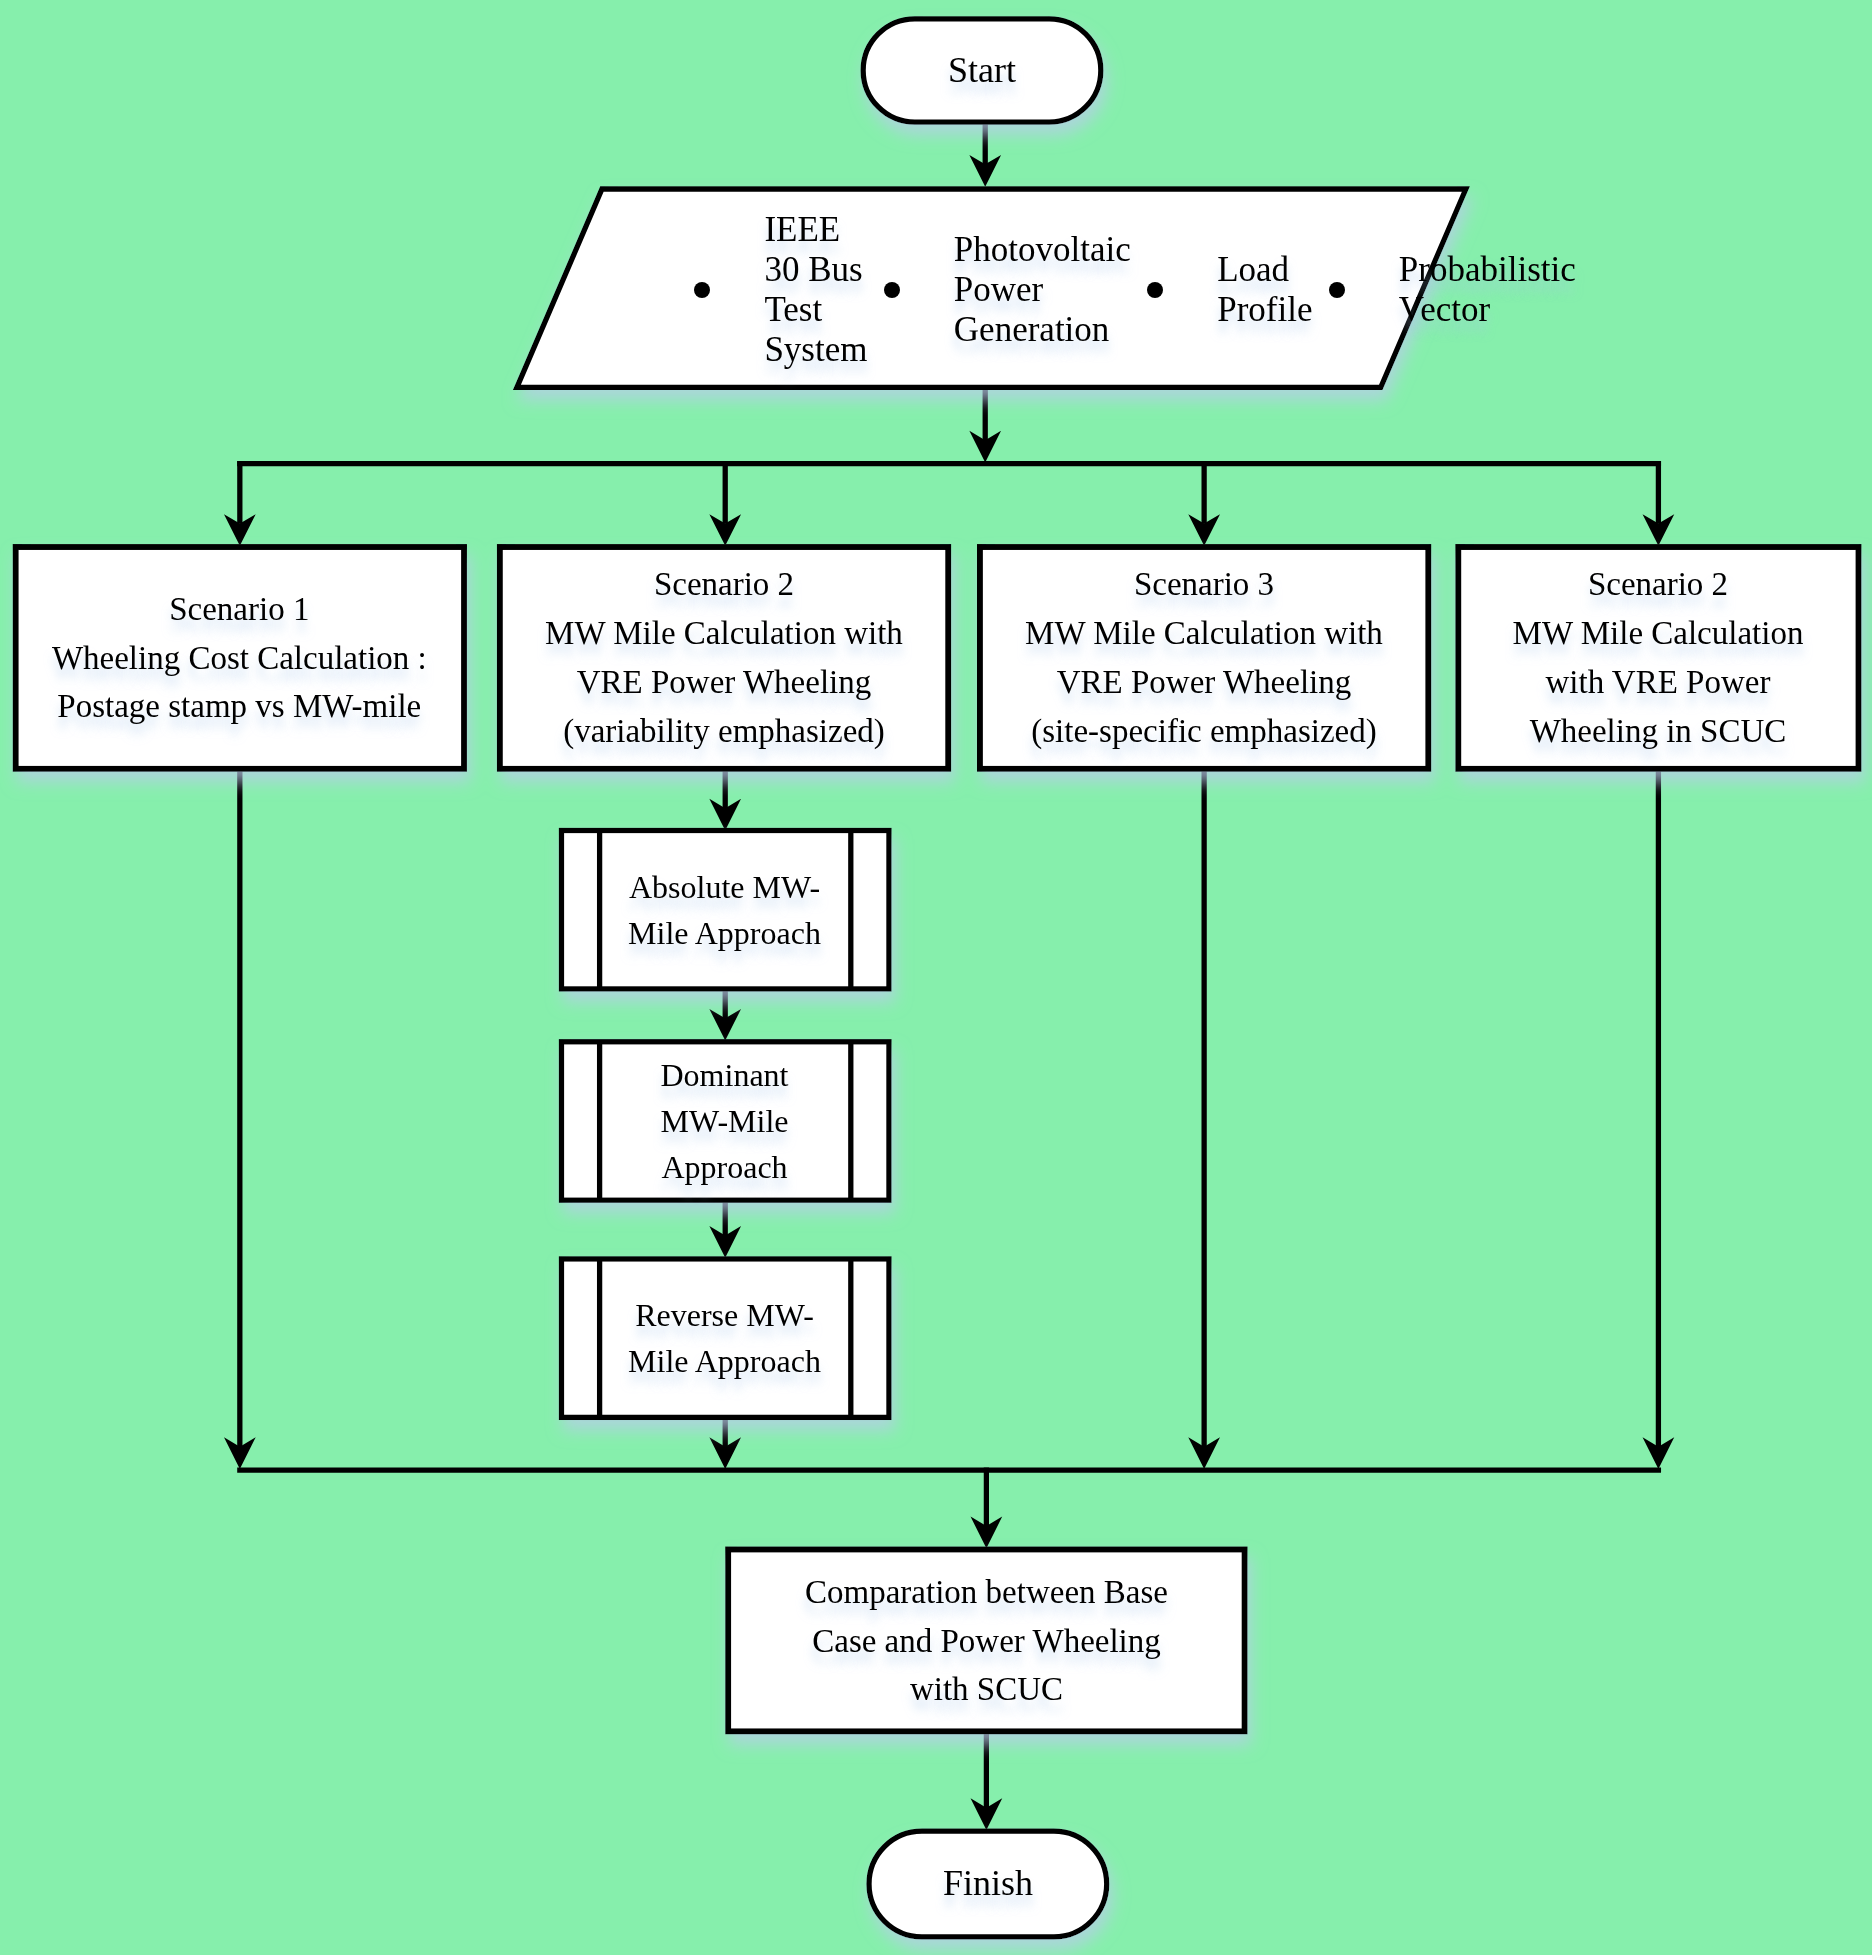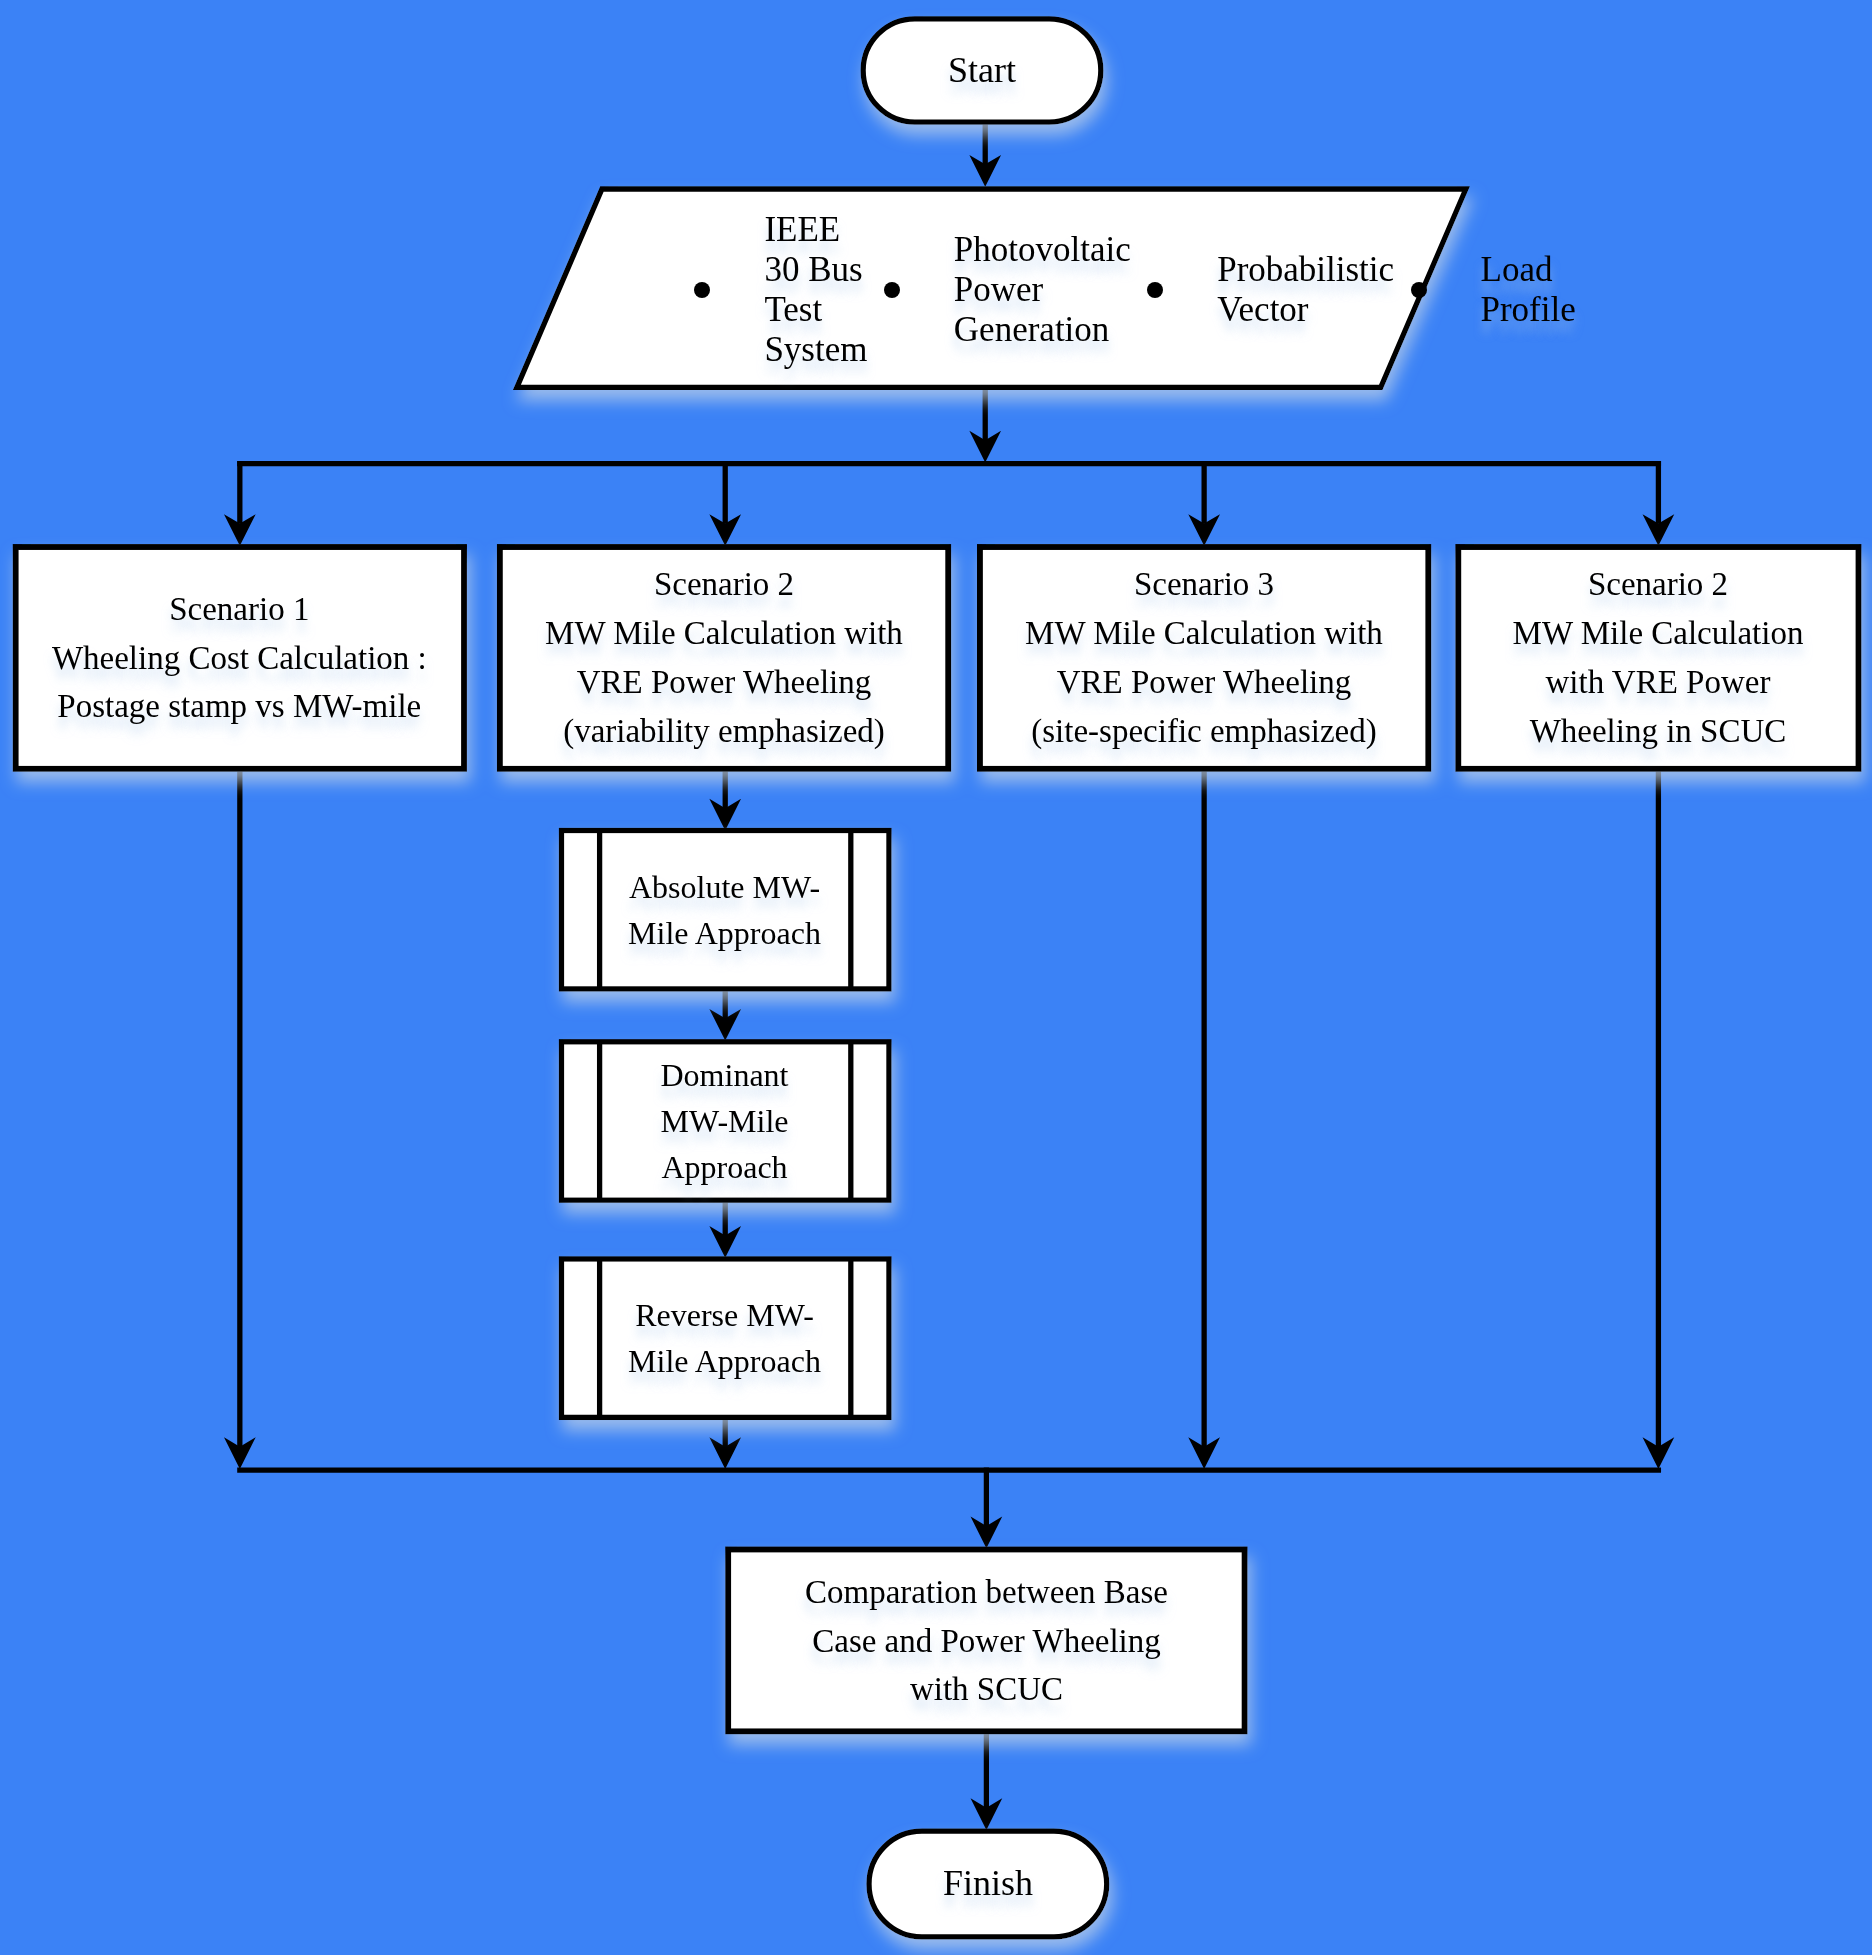--- a/index.html
+++ b/index.html
@@ -1,19 +1,19 @@
 <!DOCTYPE html>
 <html style="font-size:9.4px"><head>
 <meta charset="utf-8">
 <style>
   html,body{margin:0;padding:0;background:#ffffff;}
   .canvas{
     position:relative;
     width:1873px;height:1955px;
-    background:#3b82f6;
+    background:#86efac;
     font-family:"Liberation Serif","DejaVu Serif",serif;
     color:#000;
     overflow:hidden;
   }
   .canvas svg{position:absolute;left:0;top:0;}
   .label{
     position:absolute;
     display:flex;align-items:center;justify-content:center;
     text-align:center;
     white-space:pre-line;
@@ -119,25 +119,25 @@
     <div class="bullet-row">
       <span class="dot"></span>
       <span>IEEE 30 Bus Test System</span>
     </div>
     <div class="bullet-row">
       <span class="dot"></span>
       <span>Photovoltaic Power Generation</span>
     </div>
     <div class="bullet-row">
       <span class="dot"></span>
-      <span>Probabilistic Vector</span>
+      <span>Load Profile</span>
     </div>
     <div class="bullet-row">
       <span class="dot"></span>
-      <span>Load Profile</span>
+      <span>Probabilistic Vector</span>
     </div>
   </div>
 
   <div class="label f-scenario" style="left:15.3px;top:547px;width:448px;height:222px;">Scenario 1
 Wheeling Cost Calculation :
 Postage stamp vs MW-mile</div>
   <div class="label f-scenario" style="left:500px;top:547px;width:448px;height:222px;">Scenario 2
 MW Mile Calculation with
 VRE Power Wheeling
 (variability emphasized)</div>

